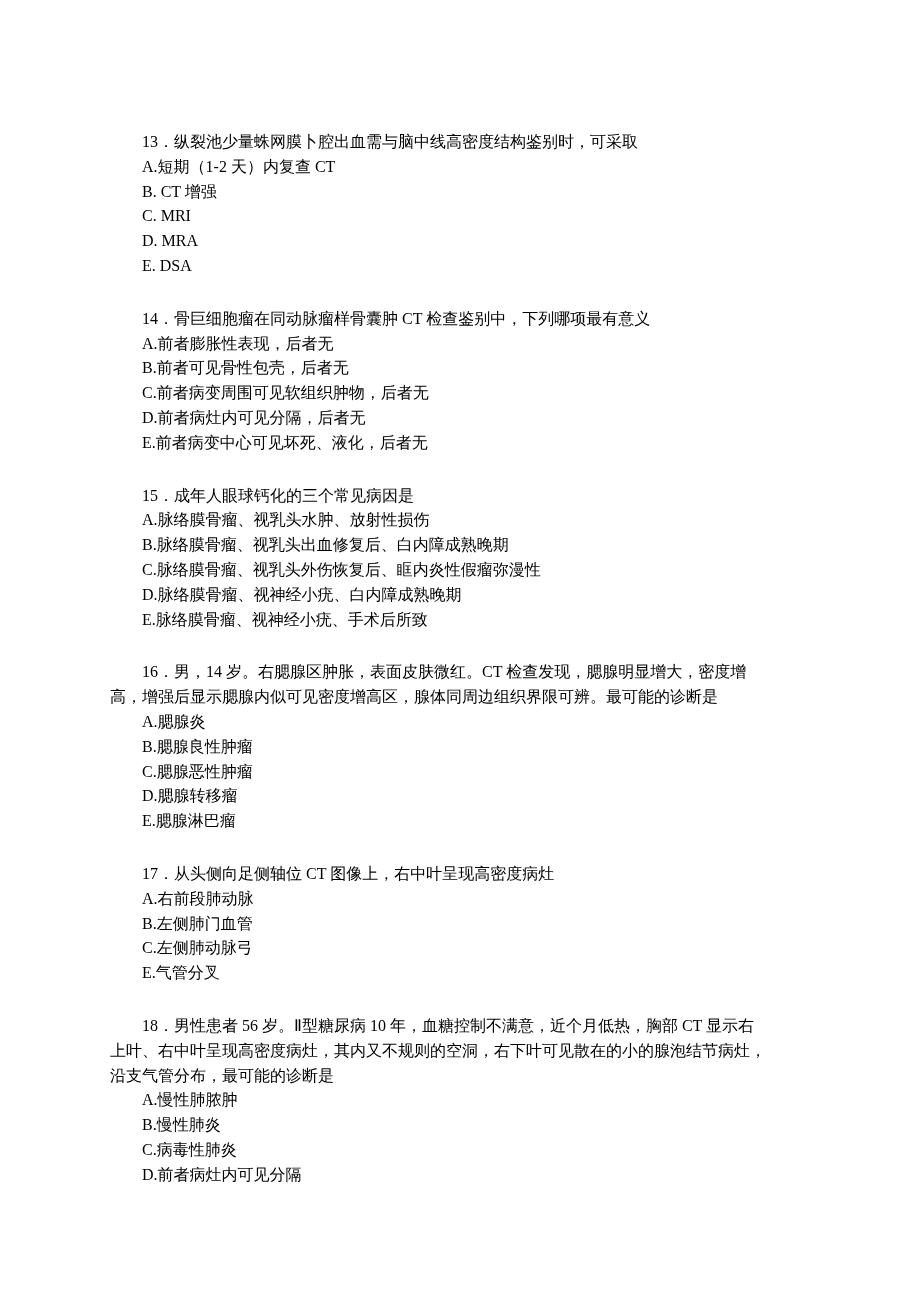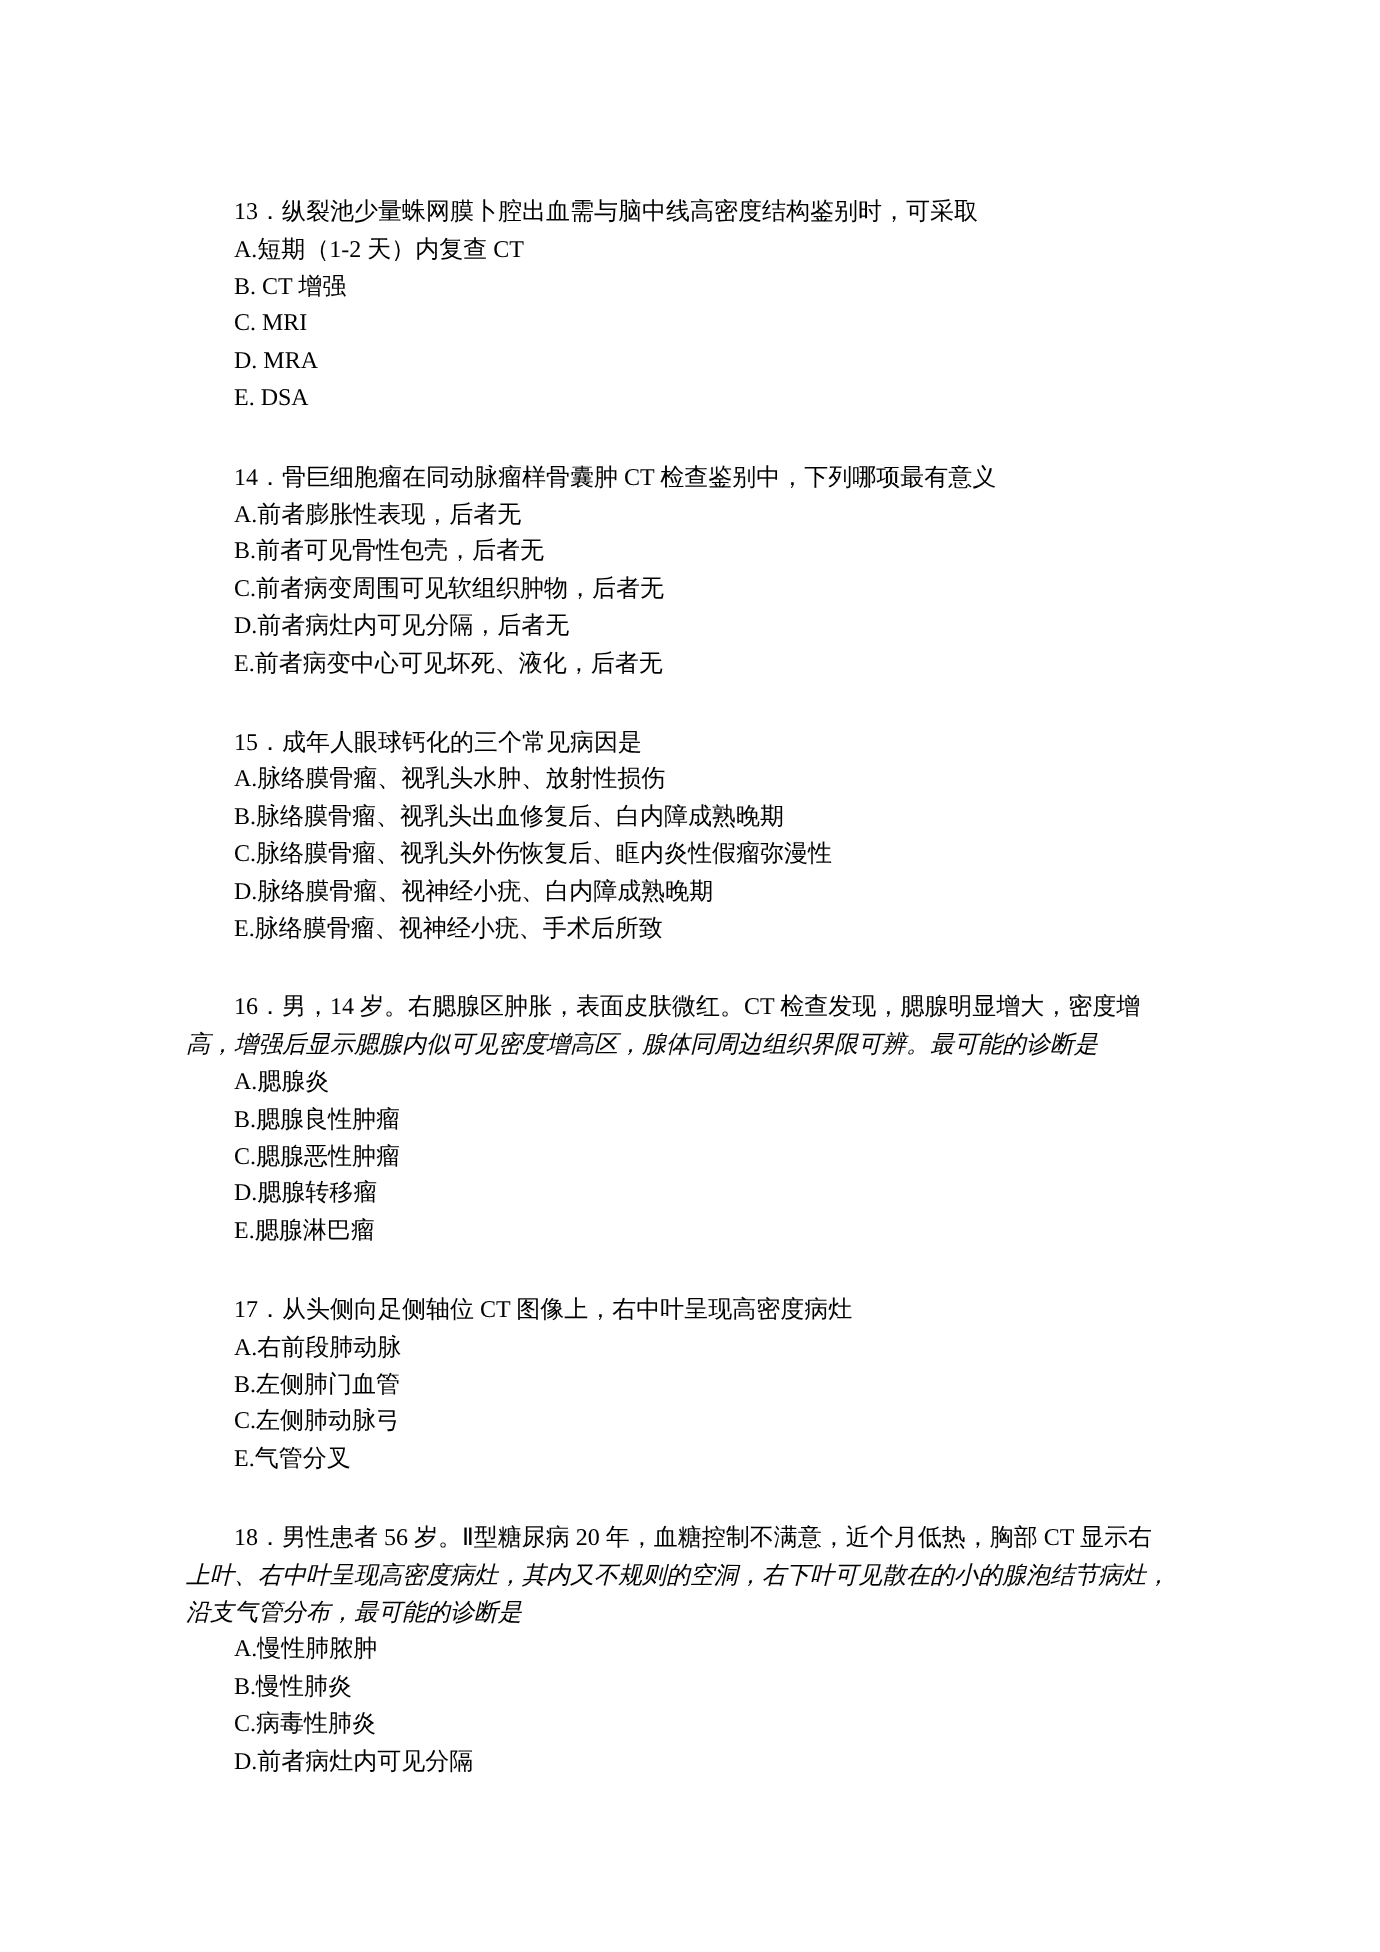--- a/index.html
+++ b/index.html
@@ -11,28 +11,26 @@
   body {
     font-family: "SimSun", "Songti SC", serif;
     font-size: 16px;
     line-height: 1.55;
     color: #000;
     padding: 130px 110px 80px 110px;
     box-sizing: border-box;
   }
   .qblock {
     margin-bottom: 28px;
-    margin-left: 14px;
   }
   .stem {
     text-indent: 2em;
   }
   .stem-cont {
     text-indent: 0;
-    font-style: italic;
   }
   .opt {
     text-indent: 2em;
   }
 </style>
 </head>
 <body>
 
 <div class="qblock">
   <div class="stem"><span>13</span><span>．纵裂池少量蛛网膜卜腔出血需与脑中线高密度结构鉴别时，可采取</span></div>
@@ -73,20 +71,20 @@
 
 <div class="qblock">
   <div class="stem"><span>17</span><span>．从头侧向足侧轴位 CT 图像上，右中叶呈现高密度病灶</span></div>
   <div class="opt">A.右前段肺动脉</div>
   <div class="opt">B.左侧肺门血管</div>
   <div class="opt">C.左侧肺动脉弓</div>
   <div class="opt">E.气管分叉</div>
 </div>
 
 <div class="qblock">
-  <div class="stem"><span>18</span><span>．男性患者 56 岁。Ⅱ型糖尿病 20 年，血糖控制不满意，近个月低热，胸部 CT 显示右</span></div>
+  <div class="stem"><span>18</span><span>．男性患者 56 岁。Ⅱ型糖尿病 10 年，血糖控制不满意，近个月低热，胸部 CT 显示右</span></div>
   <div class="stem-cont">上叶、右中叶呈现高密度病灶，其内又不规则的空洞，右下叶可见散在的小的腺泡结节病灶，</div>
   <div class="stem-cont">沿支气管分布，最可能的诊断是</div>
   <div class="opt">A.慢性肺脓肿</div>
   <div class="opt">B.慢性肺炎</div>
   <div class="opt">C.病毒性肺炎</div>
   <div class="opt">D.前者病灶内可见分隔</div>
 </div>
 
 </body></html>

